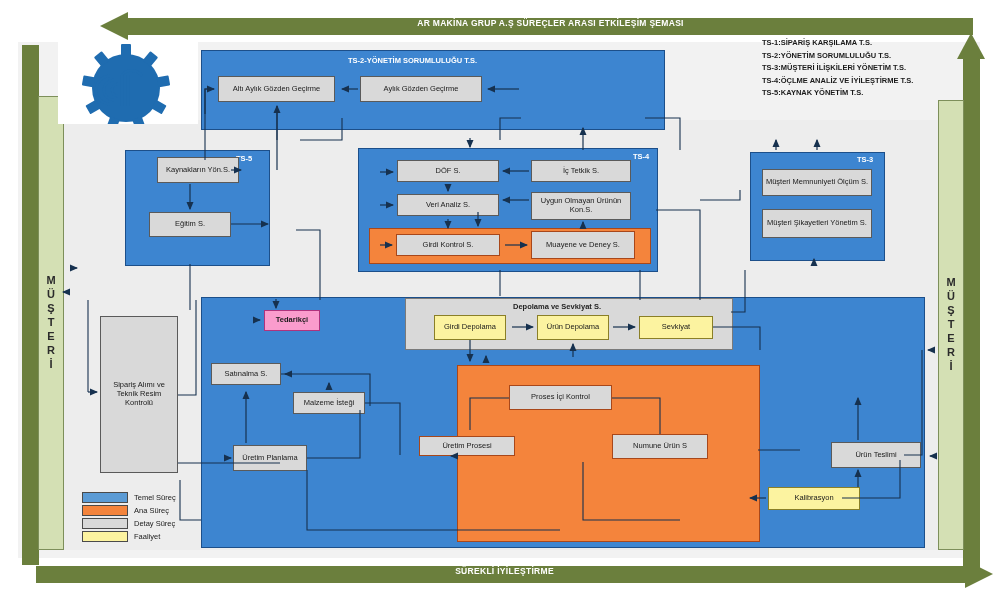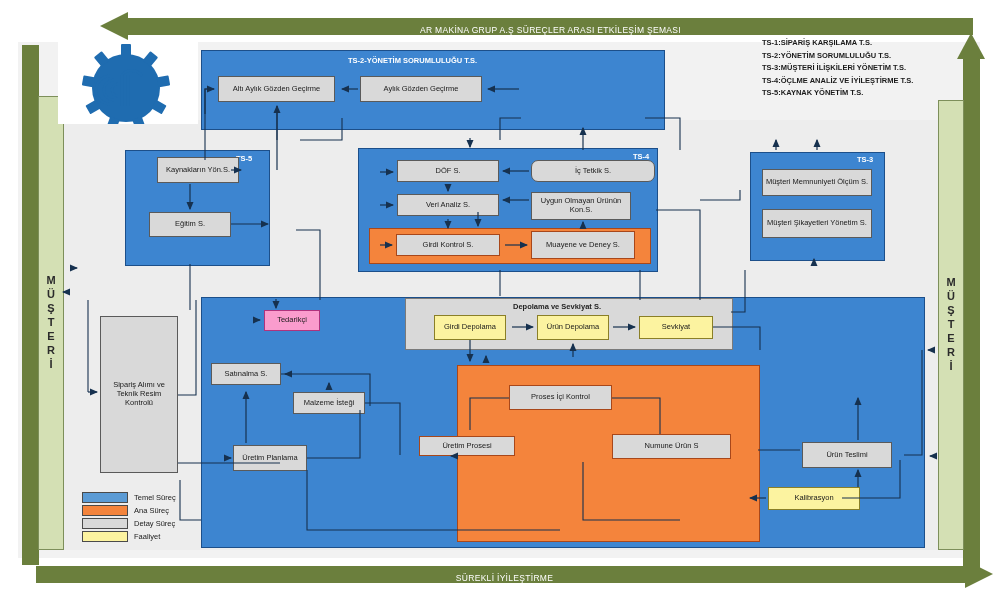--- a/index.html
+++ b/index.html
@@ -10,22 +10,22 @@
     overflow:hidden;
   }
   #stage{position:relative;width:1000px;height:600px;background:#ffffff;}
 
   
   .bgpanel{position:absolute;background:#f2f2f2;}
 
   
   .banner{
     position:absolute;background:#6b7f3d;color:#ffffff;
-    display:flex;align-items:flex-end;justify-content:center;
-    font-size:8.5px;font-weight:normal;letter-spacing:.3px;
+    display:flex;align-items:flex-start;justify-content:center;
+    font-size:8.5px;font-weight:bold;letter-spacing:.3px;
     white-space:nowrap;
   }
   .banner-top{top:18px;left:128px;width:845px;height:17px;}
   .banner-bottom{top:566px;left:36px;width:937px;height:17px;}
   .arrowhead{position:absolute;width:0;height:0;}
   .ah-left{ border-top:14px solid transparent;border-bottom:14px solid transparent;border-right:28px solid #6b7f3d;top:12px;left:100px;}
   .ah-right{border-top:14px solid transparent;border-bottom:14px solid transparent;border-left:28px solid #6b7f3d;top:560px;left:965px;}
   .vbar{position:absolute;background:#6b7f3d;}
   .vbar-left{left:22px;top:45px;width:17px;height:520px;}
   .vbar-right{left:963px;top:58px;width:17px;height:512px;}
@@ -56,21 +56,21 @@
   .grp-label-dark{color:#1d1d1d;}
 
   
   .box{
     position:absolute;border:1px solid #5a5a5a;background:#d9d9d9;
     display:flex;align-items:center;justify-content:center;text-align:center;
     font-size:7.5px;color:#1a1a1a;line-height:1.18;padding:1px 2px;
     box-sizing:border-box;
   }
   .box-yellow{background:#fcf3a0;border-color:#8a7f27;}
-  .box-pink{background:#fa9ccd;border-color:#b0337d;font-weight:normal;}
+  .box-pink{background:#fa9ccd;border-color:#b0337d;font-weight:bold;}
   .box-orangeborder{border-color:#a8471a;}
 
   
   #legend{position:absolute;left:82px;top:492px;width:120px;}
   .lg-row{display:flex;align-items:center;margin-bottom:2px;}
   .lg-sw{width:44px;height:9px;border:1px solid #4a4a4a;margin-right:6px;}
   .lg-tx{font-size:7.5px;color:#1a1a1a;white-space:nowrap;}
 
   
   #tskey{position:absolute;left:762px;top:38px;}
@@ -146,21 +146,21 @@
   <div class="box" style="left:360px;top:76px;width:122px;height:26px;">Aylık Gözden Geçirme</div>
 
   <div class="grp grp-blue" style="left:125px;top:150px;width:143px;height:114px;"></div>
   <div class="grp-label" style="left:236px;top:154px;">TS-5</div>
   <div class="box" style="left:149px;top:157px;width:82px;height:26px;margin-left:8px;">Kaynakların Yön.S.</div>
   <div class="box" style="left:149px;top:212px;width:82px;height:25px;">Eğitim S.</div>
 
   <div class="grp grp-blue" style="left:358px;top:148px;width:298px;height:122px;"></div>
   <div class="grp-label" style="left:633px;top:152px;">TS-4</div>
   <div class="box" style="left:397px;top:160px;width:102px;height:22px;">DÖF S.</div>
-  <div class="box" style="left:531px;top:160px;width:124px;height:22px;border-radius:7px;">İç Tetkik S.</div>
+  <div class="box" style="left:531px;top:160px;width:100px;height:22px;">İç Tetkik S.</div>
   <div class="box" style="left:397px;top:194px;width:102px;height:22px;">Veri Analiz S.</div>
   <div class="box" style="left:531px;top:192px;width:100px;height:28px;">Uygun Olmayan Ürünün Kon.S.</div>
   <div class="grp grp-orange" style="left:369px;top:228px;width:280px;height:34px;"></div>
   <div class="box box-orangeborder" style="left:396px;top:234px;width:104px;height:22px;">Girdi Kontrol S.</div>
   <div class="box box-orangeborder" style="left:531px;top:231px;width:104px;height:28px;">Muayene ve Deney S.</div>
 
   <div class="grp grp-blue" style="left:750px;top:152px;width:133px;height:107px;"></div>
   <div class="grp-label" style="left:857px;top:155px;">TS-3</div>
   <div class="box" style="left:762px;top:169px;width:110px;height:27px;">Müşteri Memnuniyeti Ölçüm S.</div>
   <div class="box" style="left:762px;top:209px;width:110px;height:29px;">Müşteri Şikayetleri Yönetim S.</div>
@@ -169,30 +169,30 @@
 
   <div class="grp grp-gray" style="left:405px;top:298px;width:326px;height:50px;"></div>
   <div class="grp-label grp-label-dark" style="left:513px;top:302px;">Depolama ve Sevkiyat S.</div>
   <div class="box box-yellow" style="left:434px;top:315px;width:72px;height:25px;">Girdi Depolama</div>
   <div class="box box-yellow" style="left:537px;top:315px;width:72px;height:25px;">Ürün Depolama</div>
   <div class="box box-yellow" style="left:639px;top:316px;width:74px;height:23px;">Sevkiyat</div>
 
   <div class="grp grp-orange" style="left:457px;top:365px;width:301px;height:175px;"></div>
   <div class="box box-orangeborder" style="left:509px;top:385px;width:103px;height:25px;">Proses İçi Kontrol</div>
   <div class="box box-orangeborder" style="left:419px;top:436px;width:96px;height:20px;">Üretim Prosesi</div>
-  <div class="box box-orangeborder" style="left:612px;top:434px;width:119px;height:25px;">Numune Ürün S</div>
+  <div class="box box-orangeborder" style="left:612px;top:434px;width:96px;height:25px;">Numune Ürün S</div>
 
   <div class="box" style="left:100px;top:316px;width:78px;height:157px;">Sipariş Alımı ve Teknik Resim Kontrolü</div>
 
   <div class="box box-pink" style="left:264px;top:310px;width:56px;height:21px;">Tedarikçi</div>
 
   <div class="box" style="left:211px;top:363px;width:70px;height:22px;">Satınalma S.</div>
   <div class="box" style="left:293px;top:392px;width:72px;height:22px;">Malzeme İsteği</div>
   <div class="box" style="left:233px;top:445px;width:74px;height:26px;">Üretim Planlama</div>
-  <div class="box" style="left:802px;top:442px;width:90px;height:26px;">Ürün Teslimi</div>
+  <div class="box" style="left:831px;top:442px;width:90px;height:26px;">Ürün Teslimi</div>
   <div class="box box-yellow" style="left:768px;top:487px;width:92px;height:23px;">Kalibrasyon</div>
 
   <svg id="wires">
     <defs>
       <marker id="ah" markerWidth="7" markerHeight="7" refX="6" refY="3" orient="auto">
         <path d="M0,0 L7,3 L0,6 z" fill="#16314f"></path>
       </marker>
       <marker id="ahg" markerWidth="7" markerHeight="7" refX="6" refY="3" orient="auto">
         <path d="M0,0 L7,3 L0,6 z" fill="#3a3a3a"></path>
       </marker>

